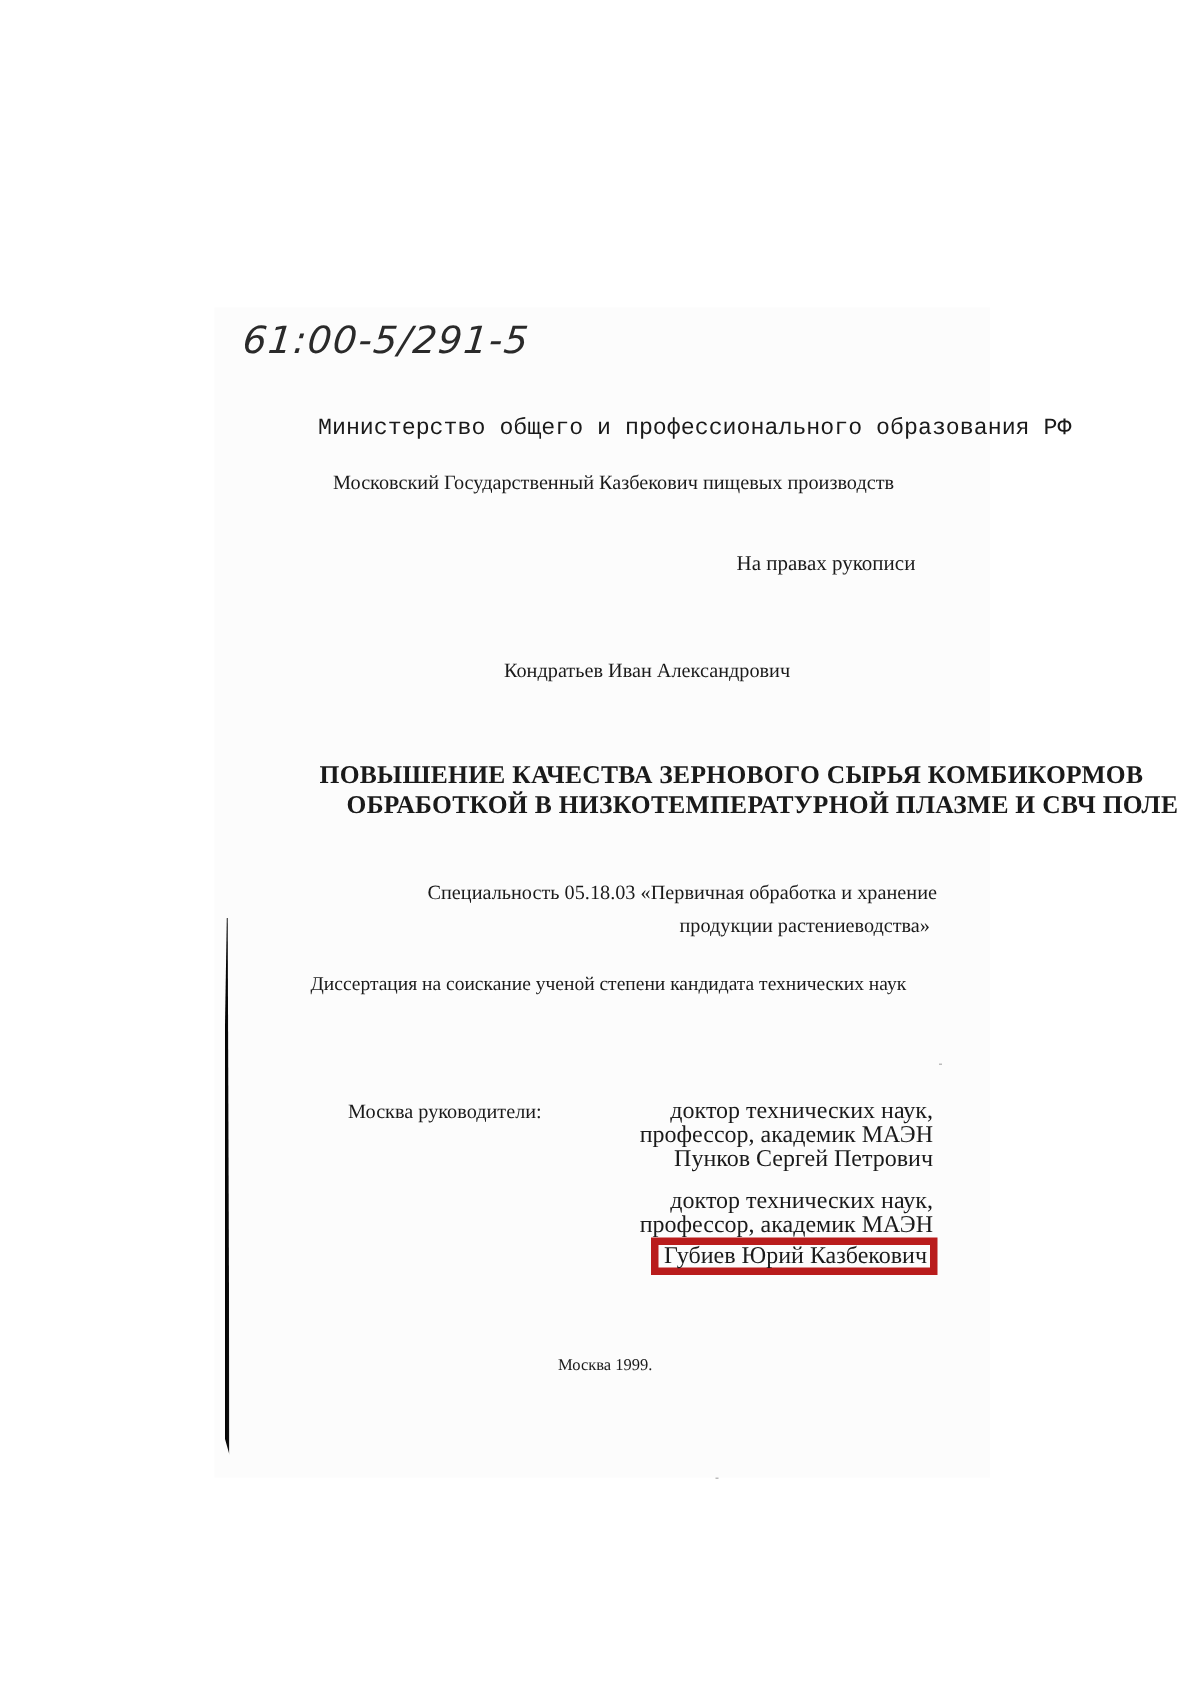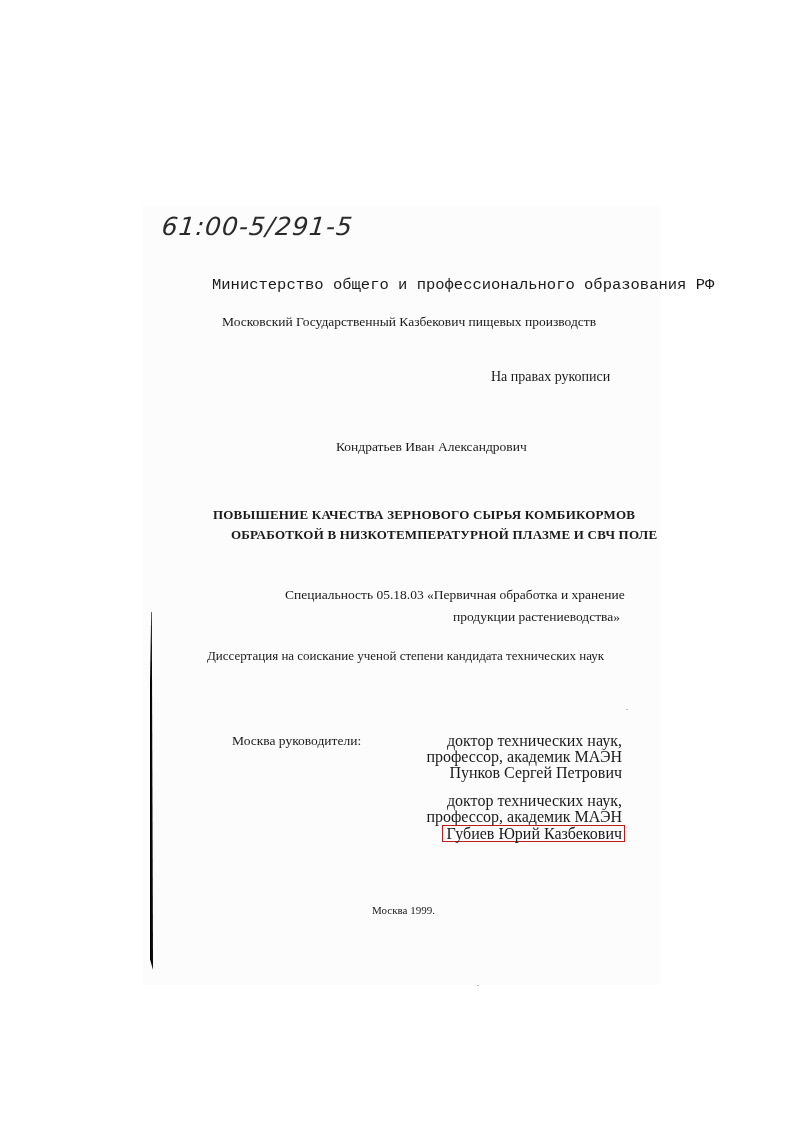--- a/index.html
+++ b/index.html
@@ -55,21 +55,21 @@
       font-size: 14px;
     }
     .author {
       left: 316px;
       top: 439px;
       font-size: 13.5px;
       margin-left: 20px;
     }
     .title-line {
       font-weight: bold;
-      font-size: 13px;
+      font-size: 17px;
       letter-spacing: 0.2px;
     }
     .title-1 { left: 213px; top: 507px; }
     .title-2 { left: 211px; top: 527px; margin-left: 20px; }
     .spec-1 {
       left: 285px;
       top: 587px;
       font-size: 13.5px;
     }
     .spec-2 {
@@ -92,21 +92,21 @@
       right: 173px;
       text-align: right;
       font-size: 16px;
       line-height: 16px;
     }
     .sup-1 { top: 733px; }
     .sup-2 { top: 793px; }
     .sup-block div { white-space: nowrap; }
     .boxed {
       display: inline-block;
-      border: 1px solid #b91c1c;
+      border: 5px solid #b91c1c;
       padding: 0 2px 0 4px;
       margin-right: -3px;
       line-height: 15px;
     }
     .city-year {
       left: 372px;
       top: 904px;
       font-size: 11px;
     }
     .margin-line {

